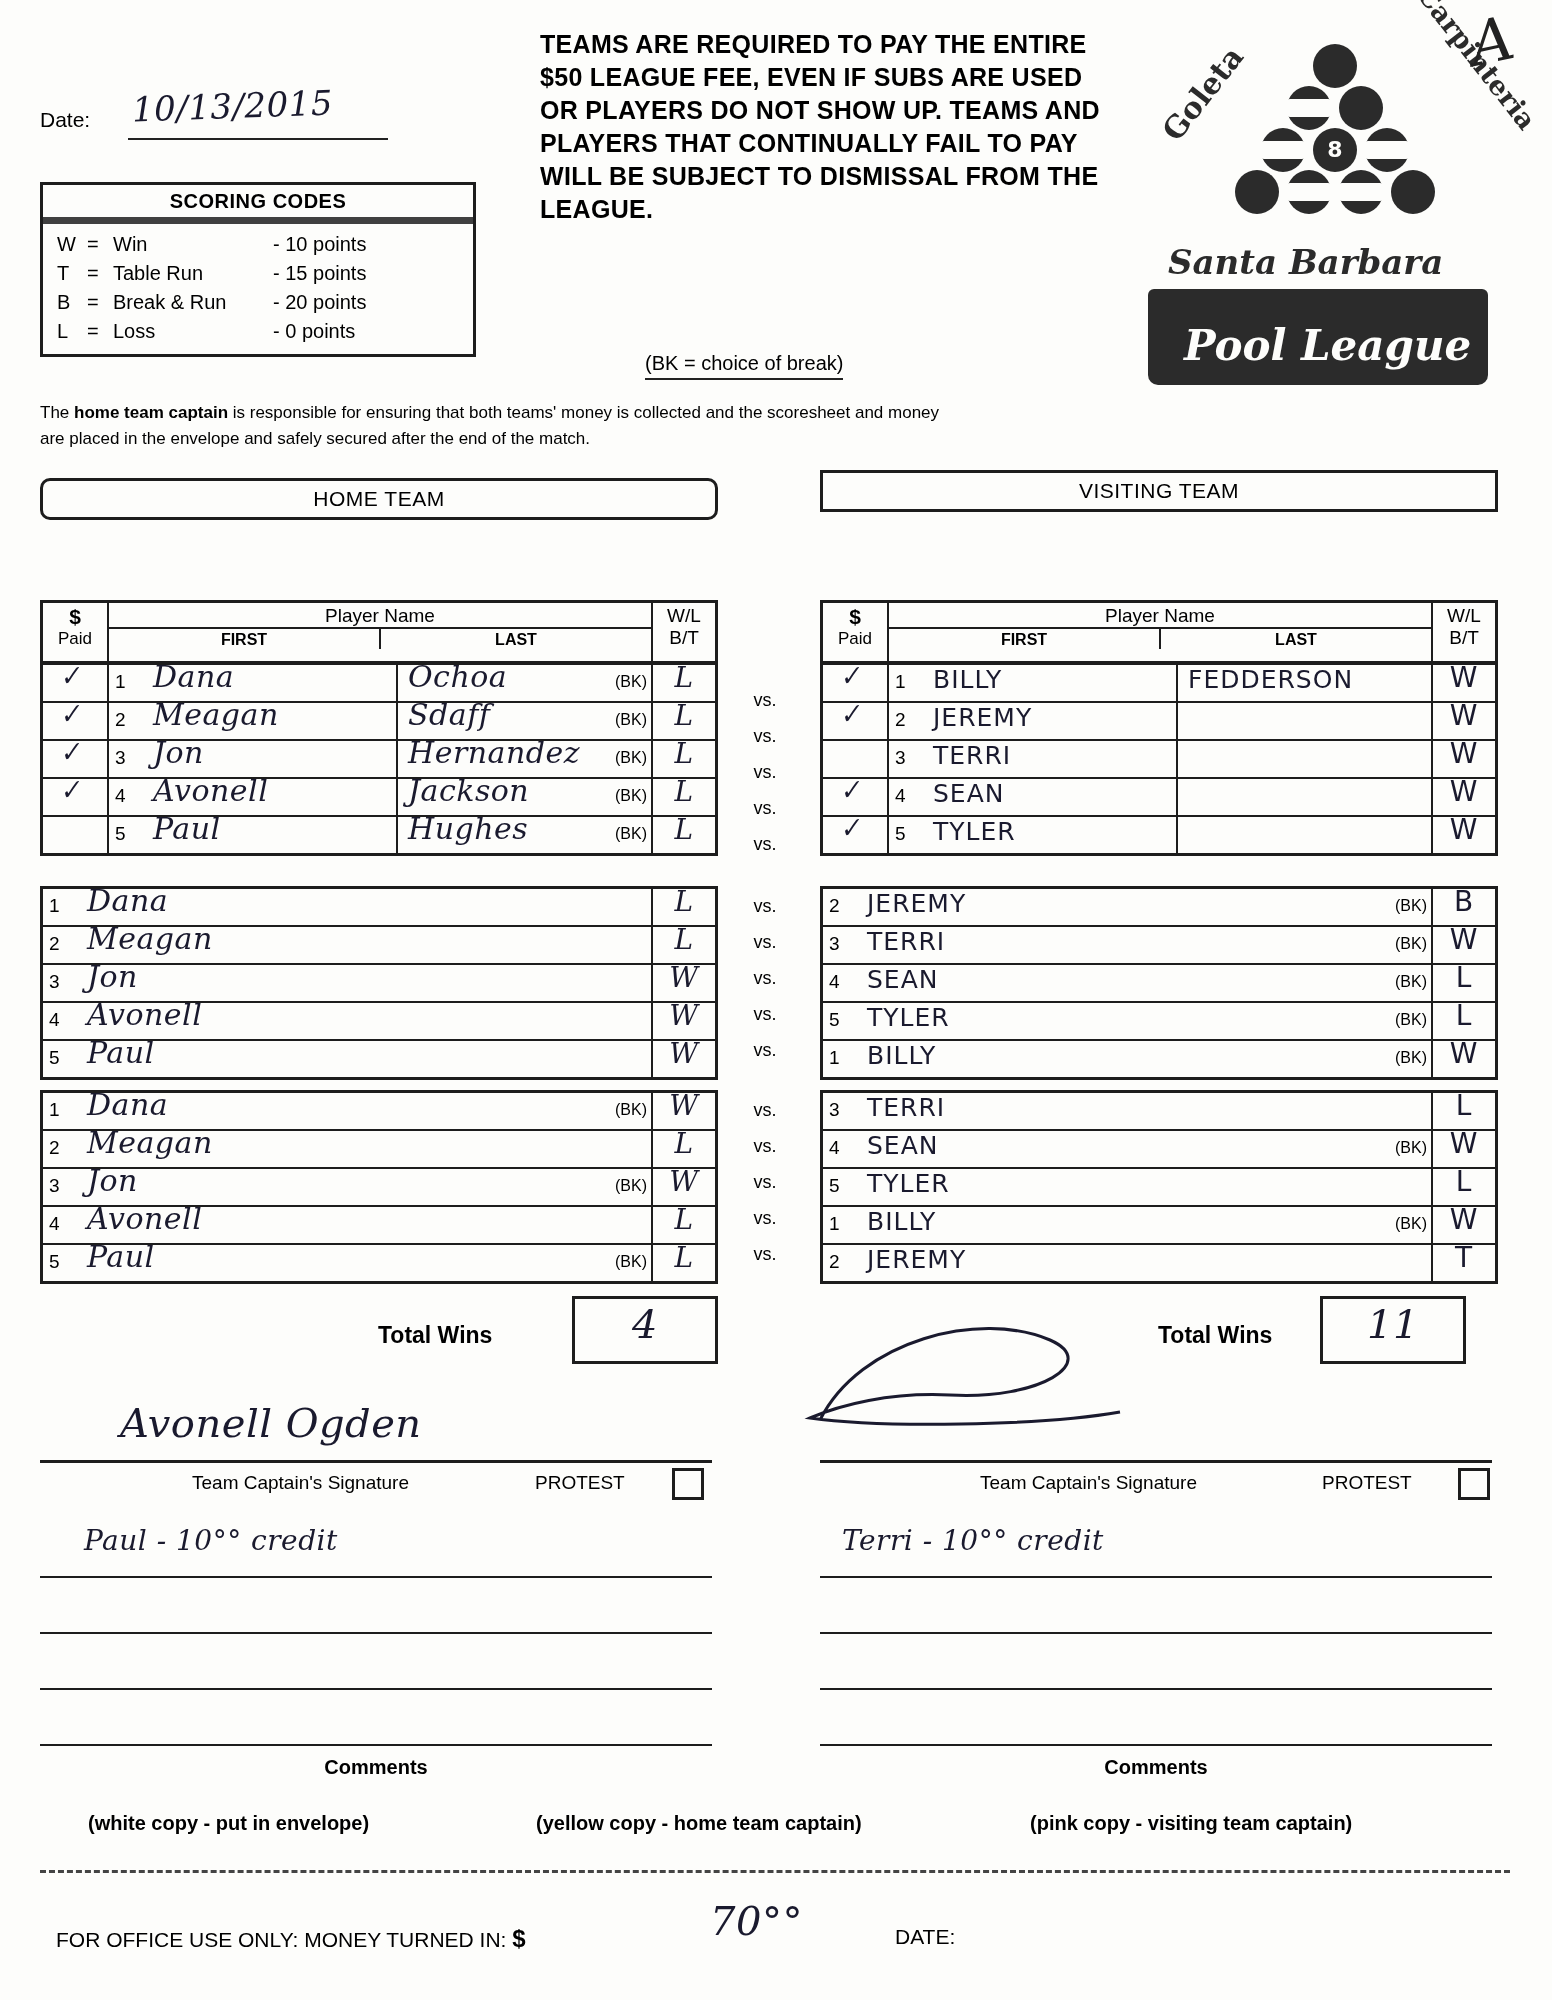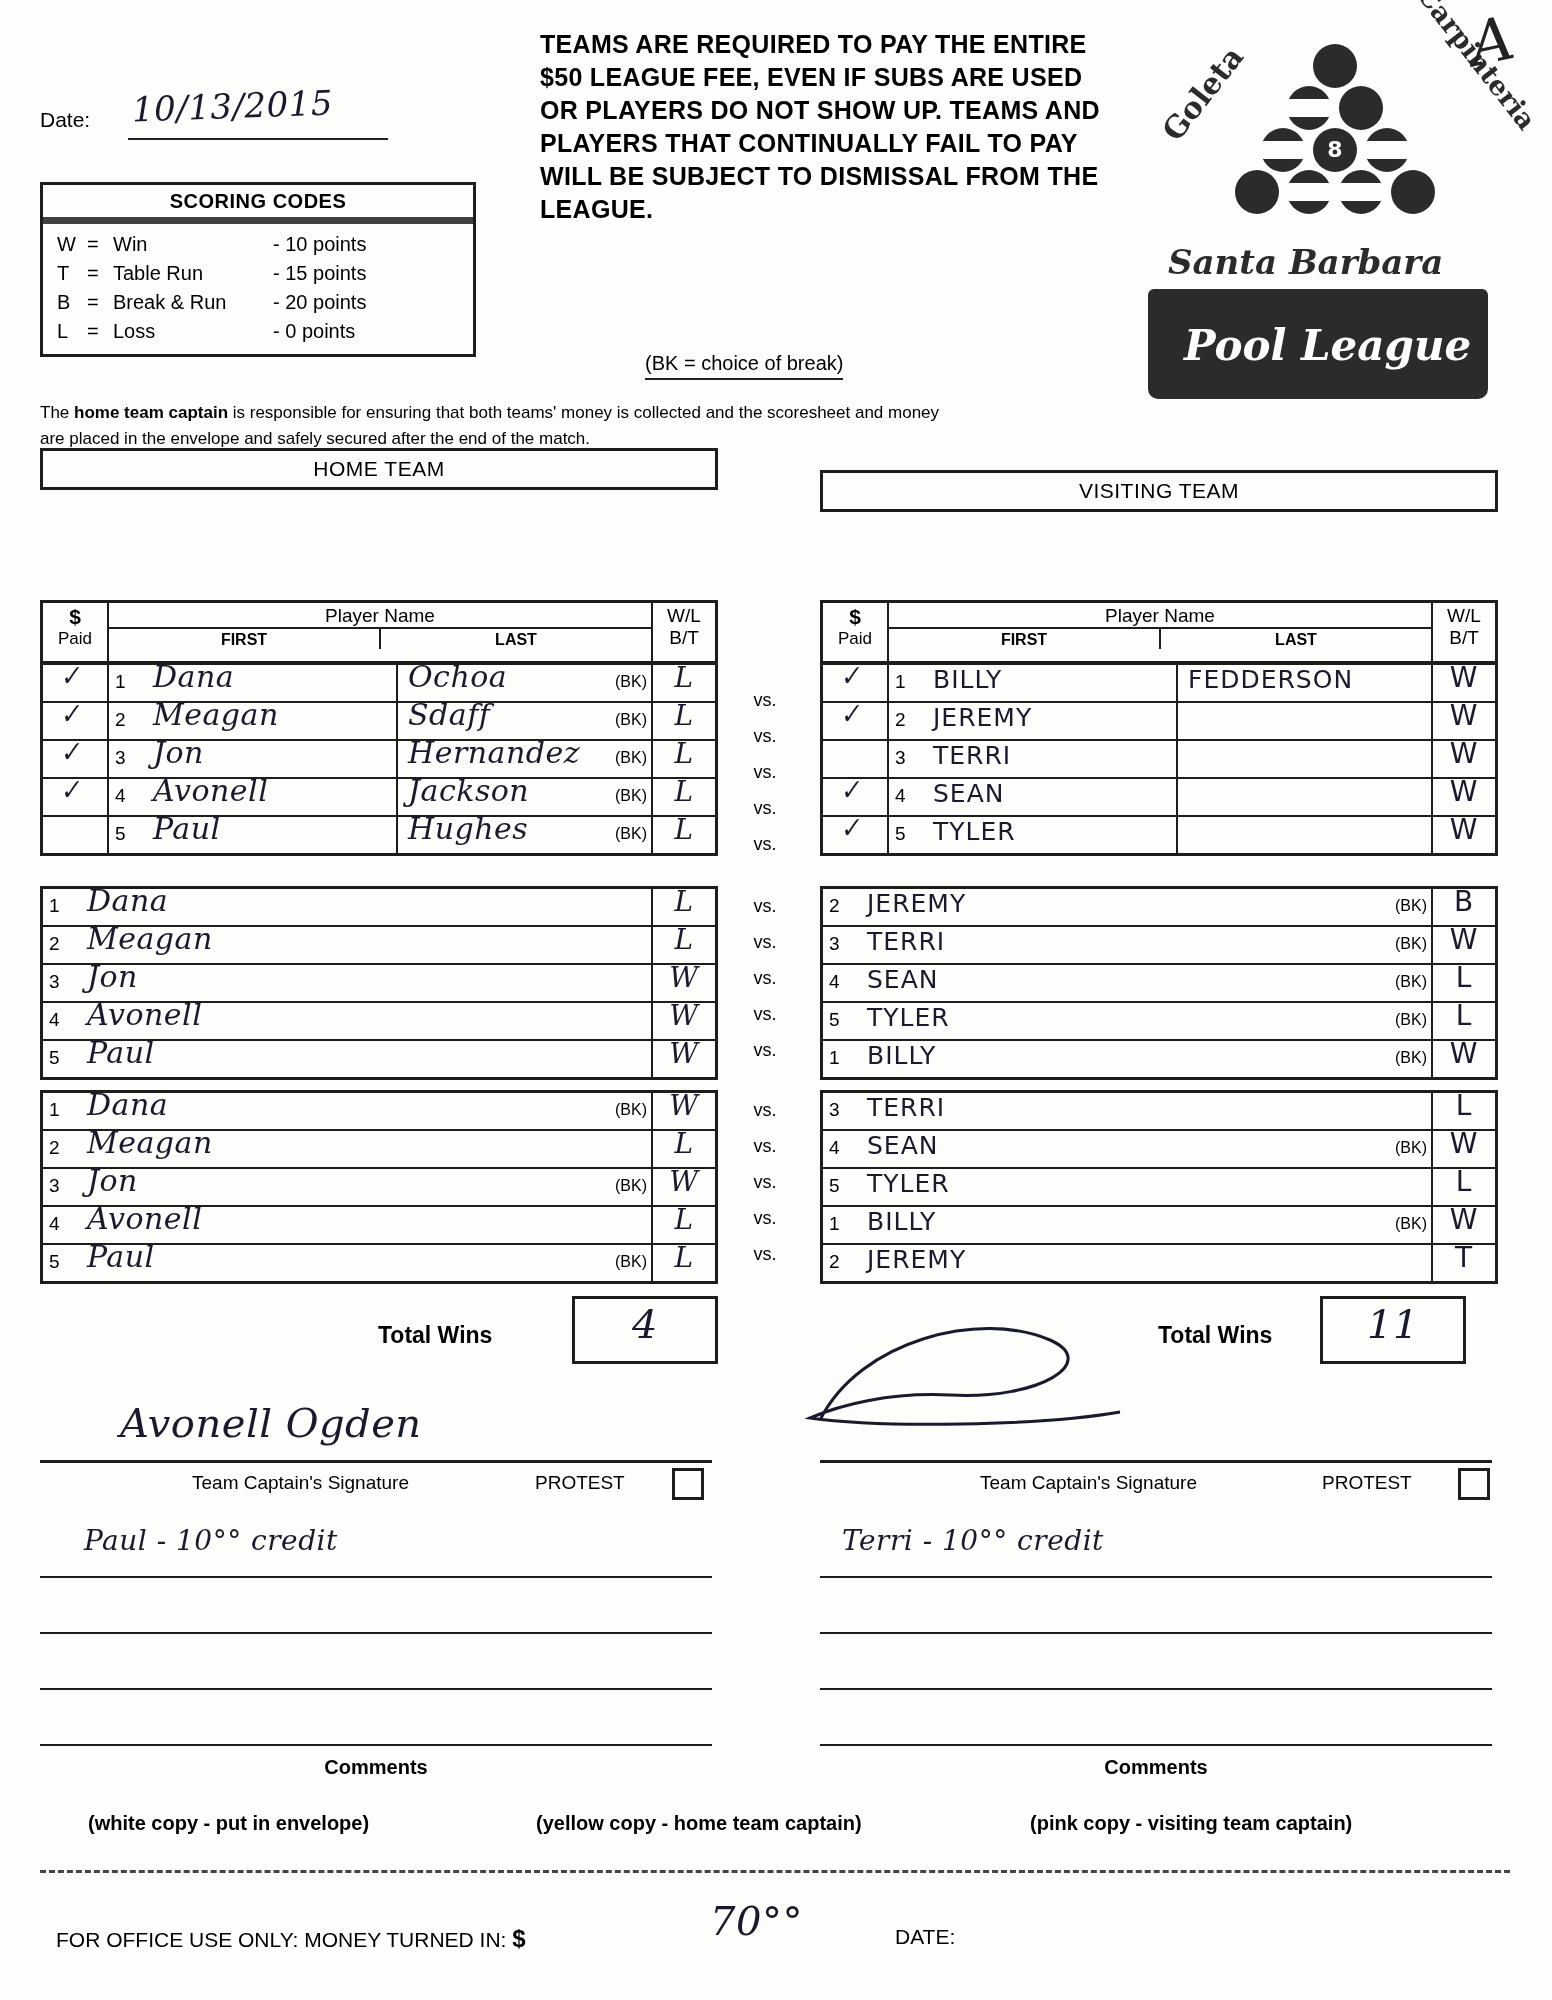--- a/index.html
+++ b/index.html
@@ -159,21 +159,21 @@
     left: 28px; top: 228px;
     font-family: "DejaVu Serif", serif;
     font-style: italic;
     font-weight: bold;
     font-size: 34px;
     color: #2b2b2b;
   }
   .banner {
     position: absolute;
     left: 8px; top: 275px;
-    width: 340px; height: 110px;
+    width: 340px; height: 96px;
     background: #2b2b2b;
     border-radius: 6px 6px 10px 10px;
   }
   .banner .pl {
     position: absolute;
     left: 36px; top: 32px;
     font-family: "DejaVu Serif", serif;
     font-style: italic;
     font-weight: bold;
     font-size: 42px;
@@ -192,21 +192,21 @@
   .team-head {
     position: absolute;
     border: 3px solid #1d1d1d;
     width: 672px;
     height: 36px;
     text-align: center;
     font-size: 21px;
     line-height: 36px;
     letter-spacing: 0.5px;
   }
-  .team-head.home { left: 40px; top: 448px; }
+  .team-head.home { left: 40px; top: 478px; border-radius: 10px; }
   .team-head.away { left: 820px; top: 470px; }
   .team-name-box {
     position: absolute;
     border: 3px solid #1d1d1d;
     border-top: none;
     width: 672px;
     height: 60px;
   }
   .team-name-box.home { left: 40px; top: 506px; }
   .team-name-box.away { left: 820px; top: 506px; }

